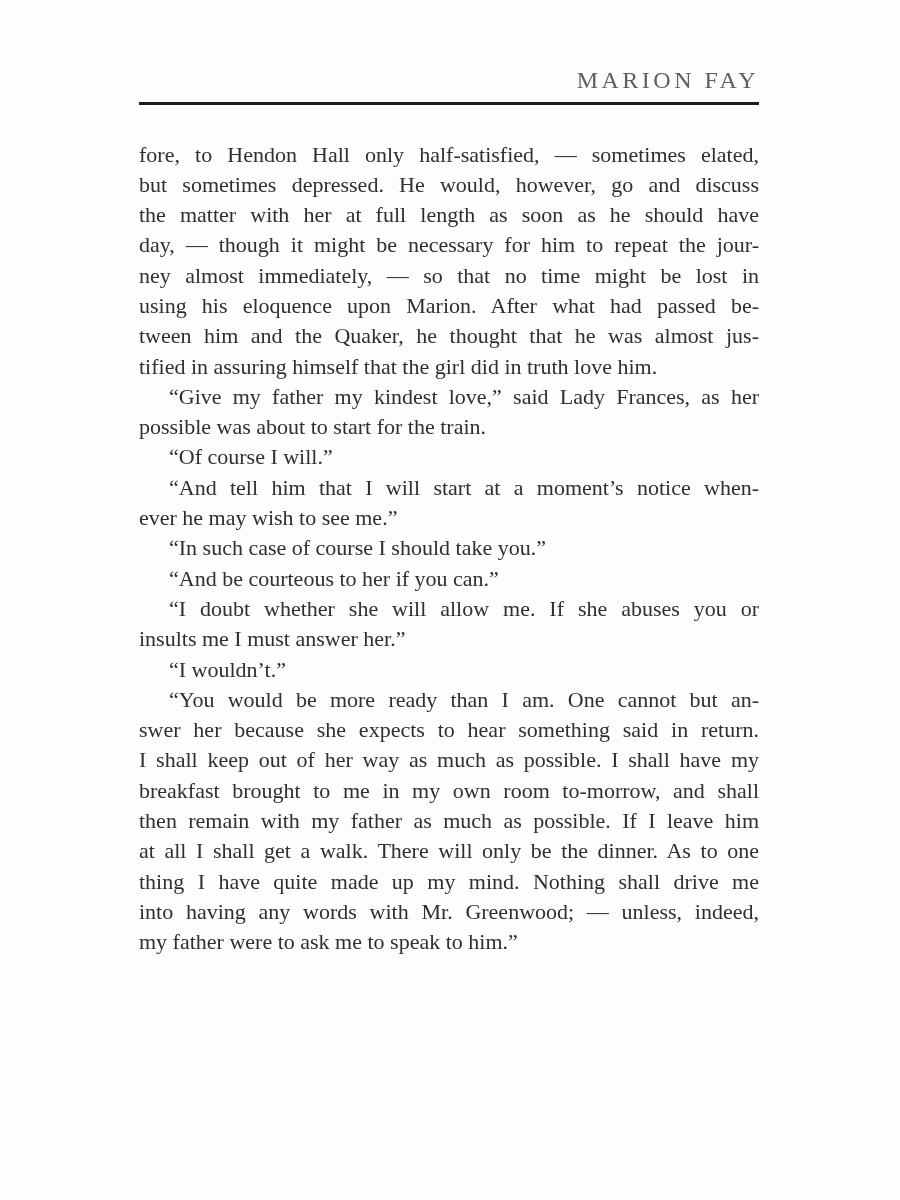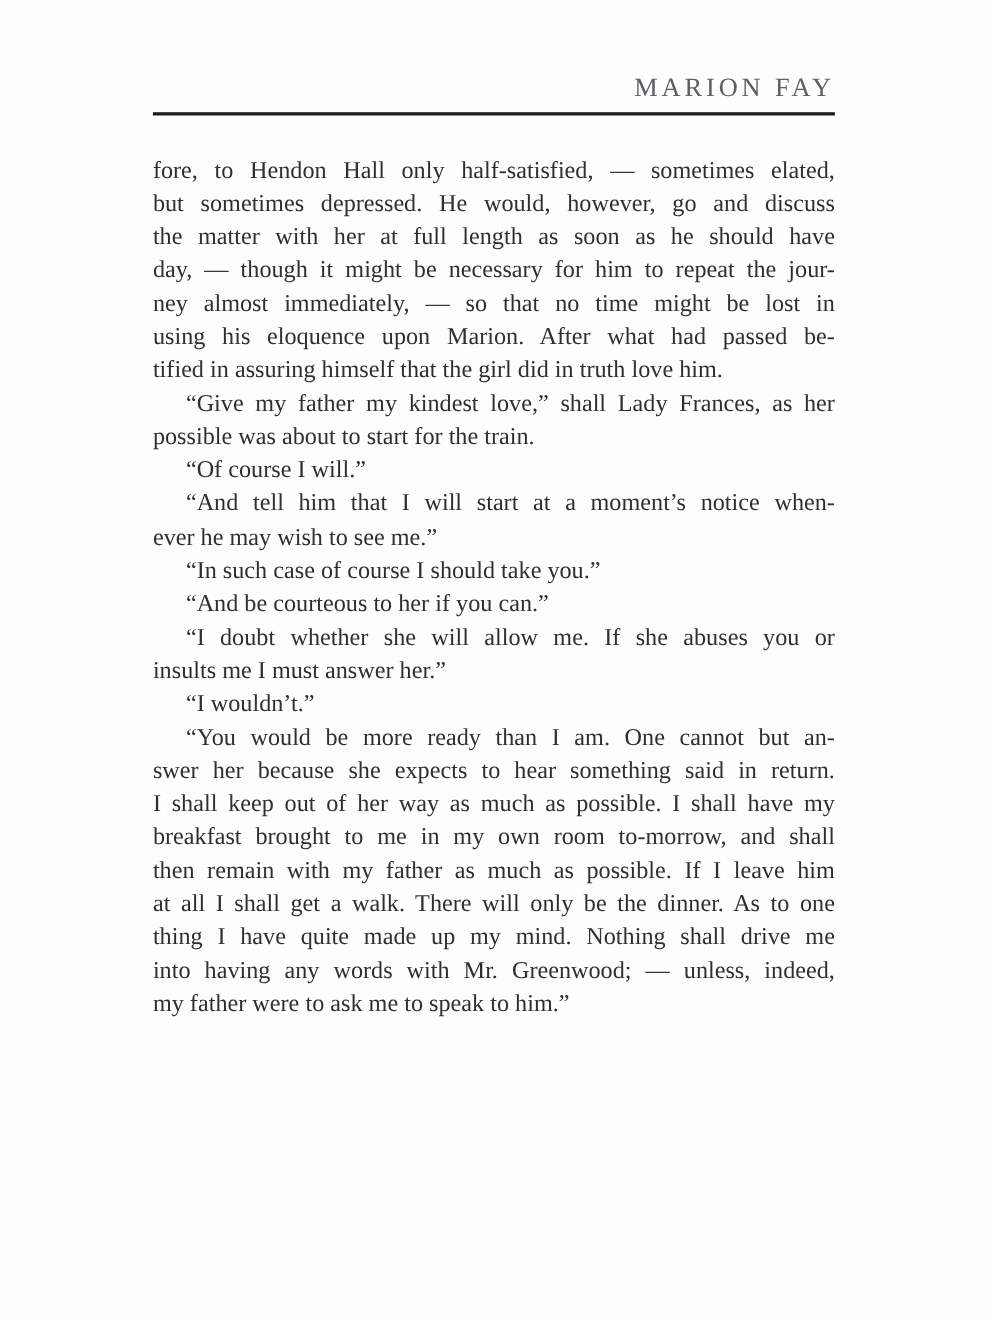--- a/index.html
+++ b/index.html
@@ -63,24 +63,25 @@
   <div class="running-head">MARION FAY</div>
   <div class="header-rule"></div>
   <div class="body-text">
       <div class="paragraph">
         <div class="line">fore, to Hendon Hall only half-satisfied, — sometimes elated,</div>
         <div class="line">but sometimes depressed. He would, however, go and discuss</div>
         <div class="line">the matter with her at full length as soon as he should have</div>
         <div class="line">day, — though it might be necessary for him to repeat the jour-</div>
         <div class="line">ney almost immediately, — so that no time might be lost in</div>
         <div class="line">using his eloquence upon Marion. After what had passed be-</div>
+        <div class="line">tween him and the Quaker, he thought that he was almost jus-</div>
         <div class="line last">tified in assuring himself that the girl did in truth love him.</div>
       </div>
       <div class="paragraph">
-        <div class="line indent">“Give my father my kindest love,” shall Lady Frances, as her</div>
+        <div class="line indent">“Give my father my kindest love,” said Lady Frances, as her</div>
         <div class="line last">possible was about to start for the train.</div>
       </div>
       <div class="paragraph">
         <div class="line last indent">“Of course I will.”</div>
       </div>
       <div class="paragraph">
         <div class="line indent">“And tell him that I will start at a moment’s notice when-</div>
         <div class="line last">ever he may wish to see me.”</div>
       </div>
       <div class="paragraph">

